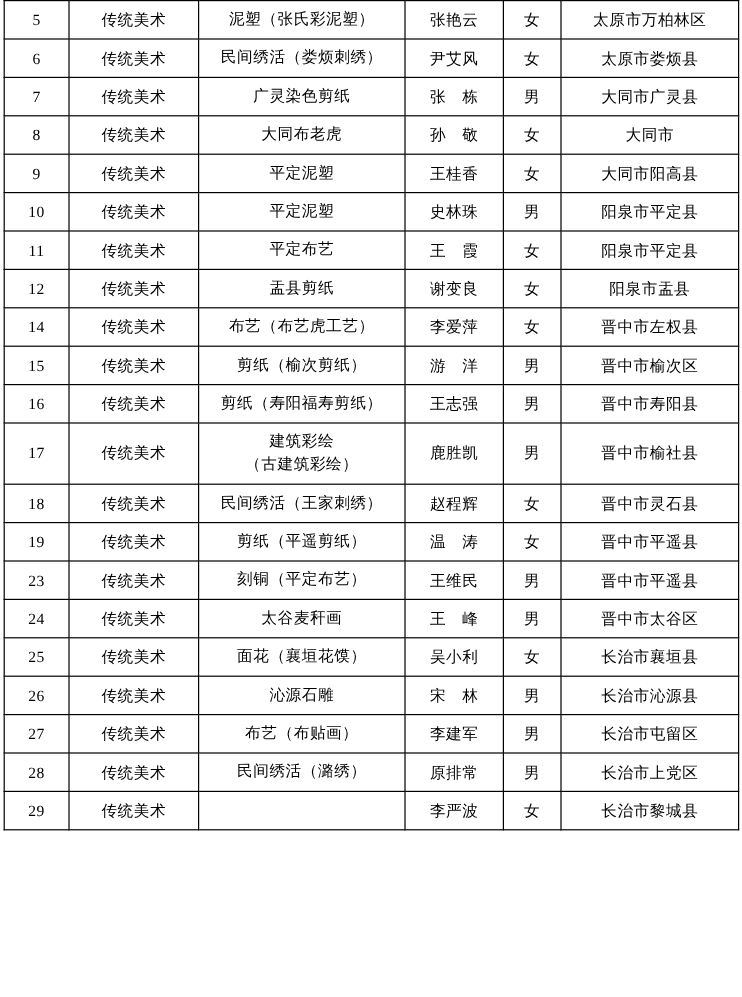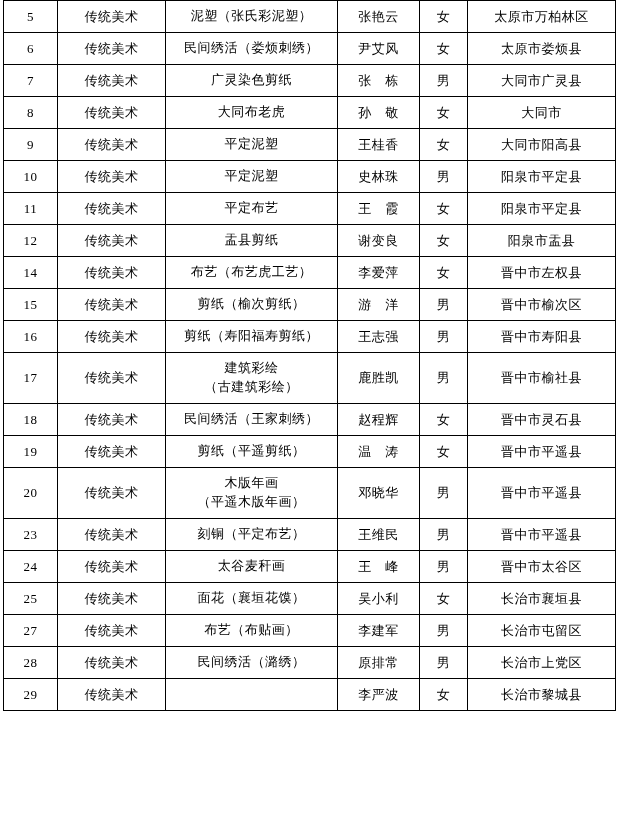--- a/index.html
+++ b/index.html
@@ -206,60 +206,59 @@
         <tr class="normal">
           <td class="no">19</td>
           <td class="cat">传统美术</td>
           <td class="name">
             <span class="twoline">剪纸（平遥剪纸）</span>
           </td>
           <td class="person">温　涛</td>
           <td class="gender">女</td>
           <td class="region">晋中市平遥县</td>
         </tr>
-        <tr class="tall">
-          <td class="no">20</td>
-          <td class="cat">传统美术</td>
-          <td class="name">
-            <span class="twoline">木版年画</span>
-            <span class="twoline">（平遥木版年画）</span>
-          </td>
-          <td class="person">邓晓华</td>
+        <tr class="normal">
+          <td class="no">23</td>
+          <td class="cat">传统美术</td>
+          <td class="name">
+            <span class="twoline">刻铜（平定布艺）</span>
+          </td>
+          <td class="person">王维民</td>
           <td class="gender">男</td>
           <td class="region">晋中市平遥县</td>
         </tr>
         <tr class="normal">
-          <td class="no">23</td>
-          <td class="cat">传统美术</td>
-          <td class="name">
-            <span class="twoline">刻铜（平定布艺）</span>
-          </td>
-          <td class="person">王维民</td>
-          <td class="gender">男</td>
-          <td class="region">晋中市平遥县</td>
-        </tr>
-        <tr class="normal">
           <td class="no">24</td>
           <td class="cat">传统美术</td>
           <td class="name">
             <span class="twoline">太谷麦秆画</span>
           </td>
           <td class="person">王　峰</td>
           <td class="gender">男</td>
           <td class="region">晋中市太谷区</td>
         </tr>
         <tr class="normal">
           <td class="no">25</td>
           <td class="cat">传统美术</td>
           <td class="name">
             <span class="twoline">面花（襄垣花馍）</span>
           </td>
           <td class="person">吴小利</td>
           <td class="gender">女</td>
           <td class="region">长治市襄垣县</td>
+        </tr>
+        <tr class="normal">
+          <td class="no">26</td>
+          <td class="cat">传统美术</td>
+          <td class="name">
+            <span class="twoline">沁源石雕</span>
+          </td>
+          <td class="person">宋　林</td>
+          <td class="gender">男</td>
+          <td class="region">长治市沁源县</td>
         </tr>
         <tr class="normal">
           <td class="no">27</td>
           <td class="cat">传统美术</td>
           <td class="name">
             <span class="twoline">布艺（布贴画）</span>
           </td>
           <td class="person">李建军</td>
           <td class="gender">男</td>
           <td class="region">长治市屯留区</td>

